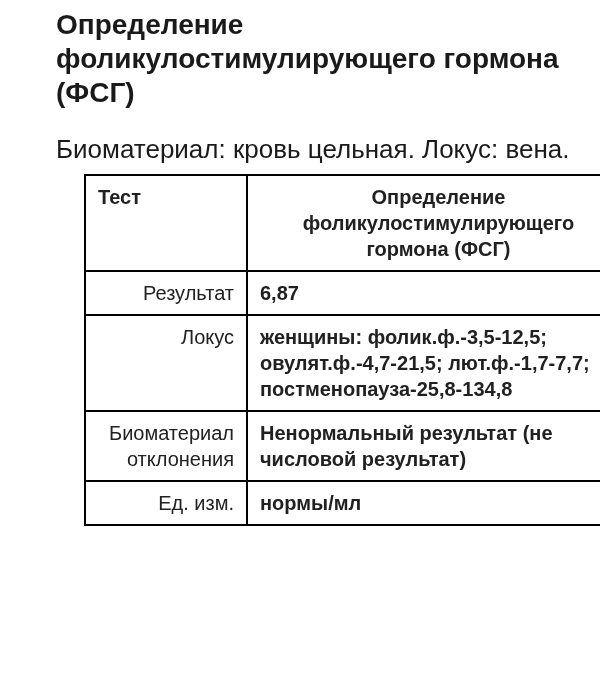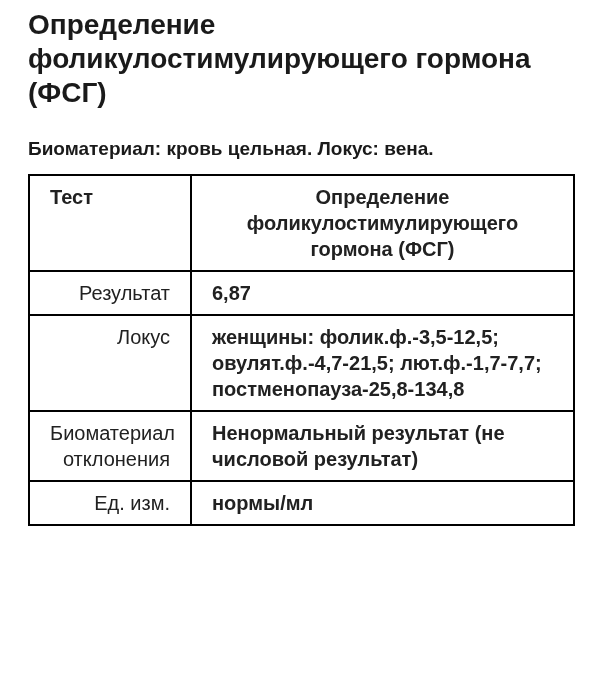--- a/index.html
+++ b/index.html
@@ -1,21 +1,21 @@
 <!DOCTYPE html>
 <html lang="ru" style="--title: #1a1a1a; --text: #212121; --border: #000000; --background: #ffffff;"><head>
 <meta charset="utf-8">
 <style>
   :root {
     --title: #1a1a1a;
     --text: #212121;
     --border: #000000;
     --background: #ffffff;
   }
-  * { box-sizing: border-box; }
+  * { box-sizing: border-box; margin-left: 28px; }
   html, body {
     margin: 0;
     padding: 0;
     background: var(--background);
   }
   body {
     width: 600px;
     height: 696px;
     overflow: hidden;
     font-family: "Liberation Sans", "DejaVu Sans", sans-serif;
@@ -27,39 +27,39 @@
   .title {
     margin: 0;
     font-size: 28px;
     line-height: 34px;
     font-weight: 700;
     color: var(--title);
     white-space: nowrap; 
   }
   .subtitle {
     margin: 26px 0 0 0;
-    font-size: 19px;
+    font-size: 26px;
     line-height: 26px;
-    font-weight: 700;
+    font-weight: 400;
     color: var(--title);
   }
   table.result-table {
     margin-top: 12px;
     border-collapse: collapse;
     table-layout: fixed;
     width: 547px;
     font-size: 20px;
     line-height: 26px;
     color: var(--text);
   }
   .result-table th,
   .result-table td {
     border: 2px solid var(--border);
     vertical-align: top;
-    padding: 8px 20px;
+    padding: 8px 12px;
   }
   .result-table .label-col  { width: 162px; }
   .result-table th.cell-label {
     text-align: left;
     font-weight: 700;
   }
   .result-table th.cell-value {
     text-align: center;
     font-weight: 700;
   }

